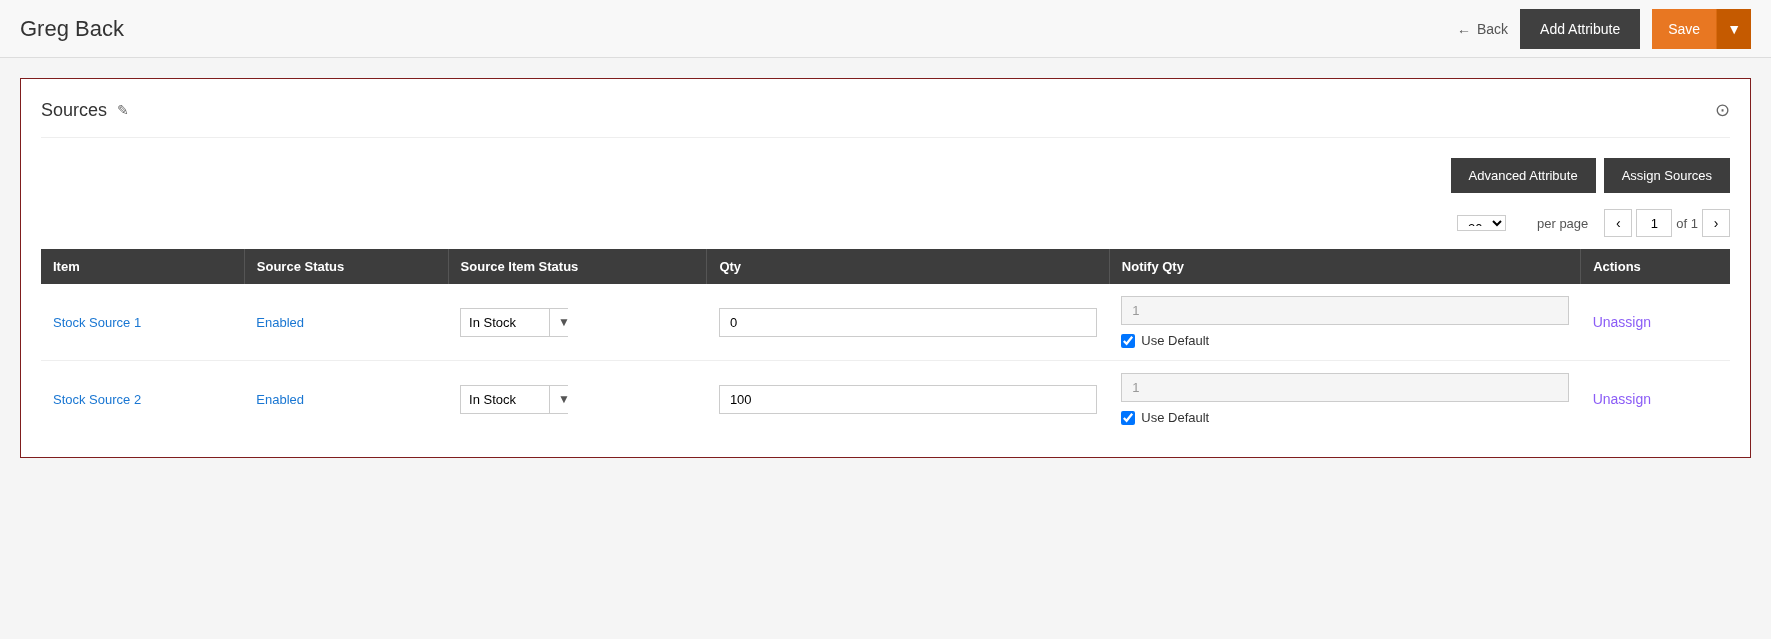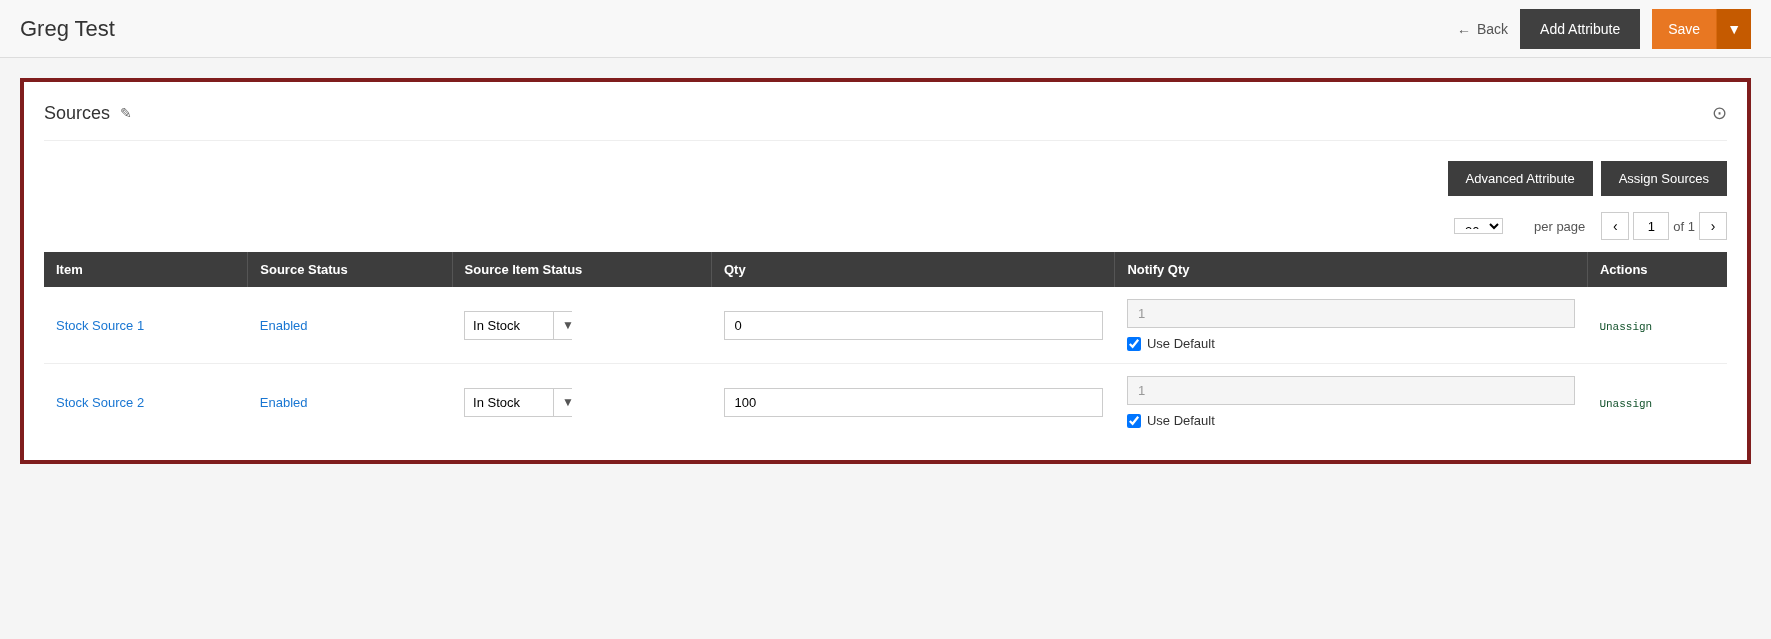--- a/index.html
+++ b/index.html
@@ -66,21 +66,21 @@
       font-size: 14px;
       height: 40px;
       border-left: 1px solid #d96a10;
     }
 
     
     .main {
       background: #fff;
       margin: 20px;
       padding: 20px;
-      border: 4px solid #7f1d1d;
+      border: 1px solid #7f1d1d;
     }
 
     
     .section-header {
       display: flex;
       align-items: center;
       justify-content: space-between;
       padding-bottom: 16px;
       border-bottom: 1px solid #eee;
       margin-bottom: 20px;
@@ -263,40 +263,39 @@
     .use-default-checkbox {
       cursor: pointer;
       width: 14px;
       height: 14px;
     }
     .use-default-label {
       font-size: 13px;
       color: #333;
     }
     .unassign-link {
-      color: #14532d;
+      color: #8b5cf6;
       text-decoration: none;
       cursor: pointer;
-      font-size: 11px;
+      font-size: 14px;
       white-space: nowrap;
-      font-family: Liberation Mono, monospace;
     }
     .notify-cell {
       min-width: 260px;
     }
     .actions-cell {
       text-align: left;
       white-space: nowrap;
     }
   </style>
 </head>
 <body>
 
 <div class="header">
-  <h1 class="header-title">Greg Test</h1>
+  <h1 class="header-title">Greg Back</h1>
   <div class="header-actions">
     <button class="back-btn">
       <span>←</span>
       <span>Back</span>
     </button>
     <button class="add-attribute-btn">Add Attribute</button>
     <div class="save-btn-group">
       <button class="save-btn">Save</button>
       <button class="save-dropdown-btn">
         <span>▼</span>

